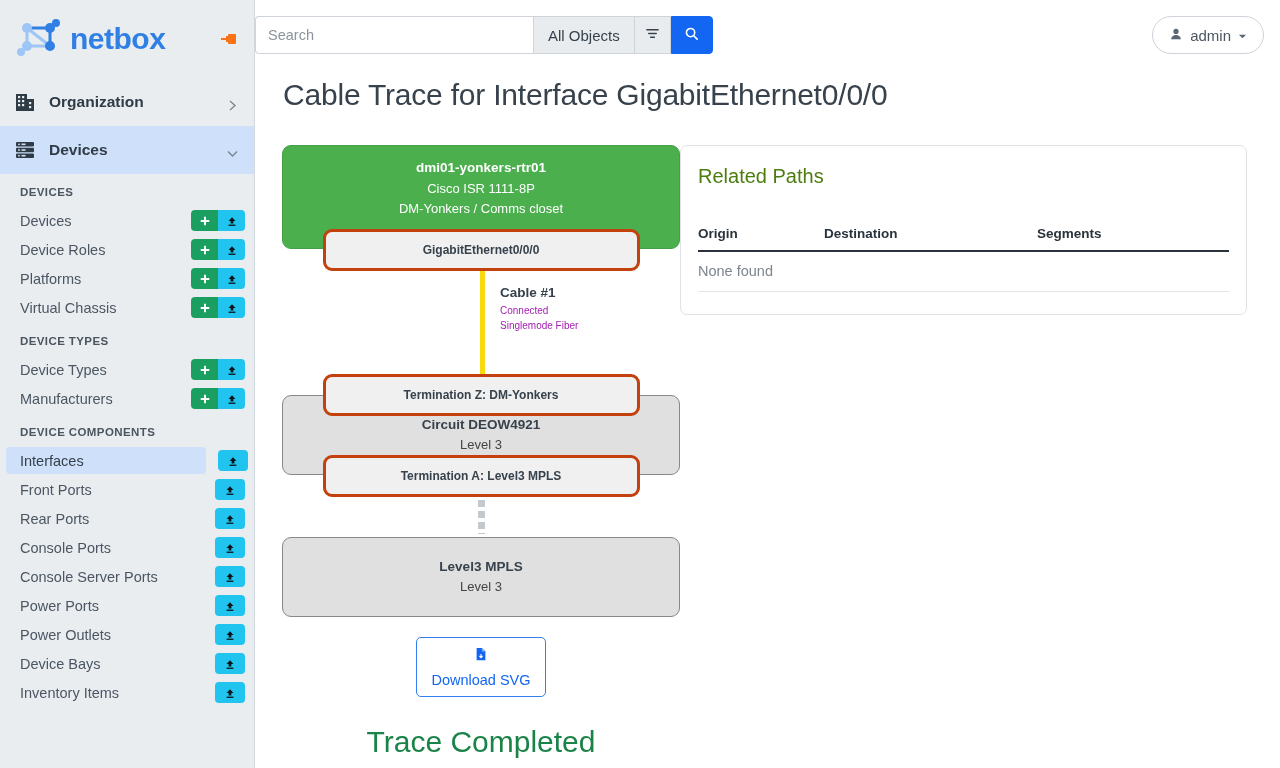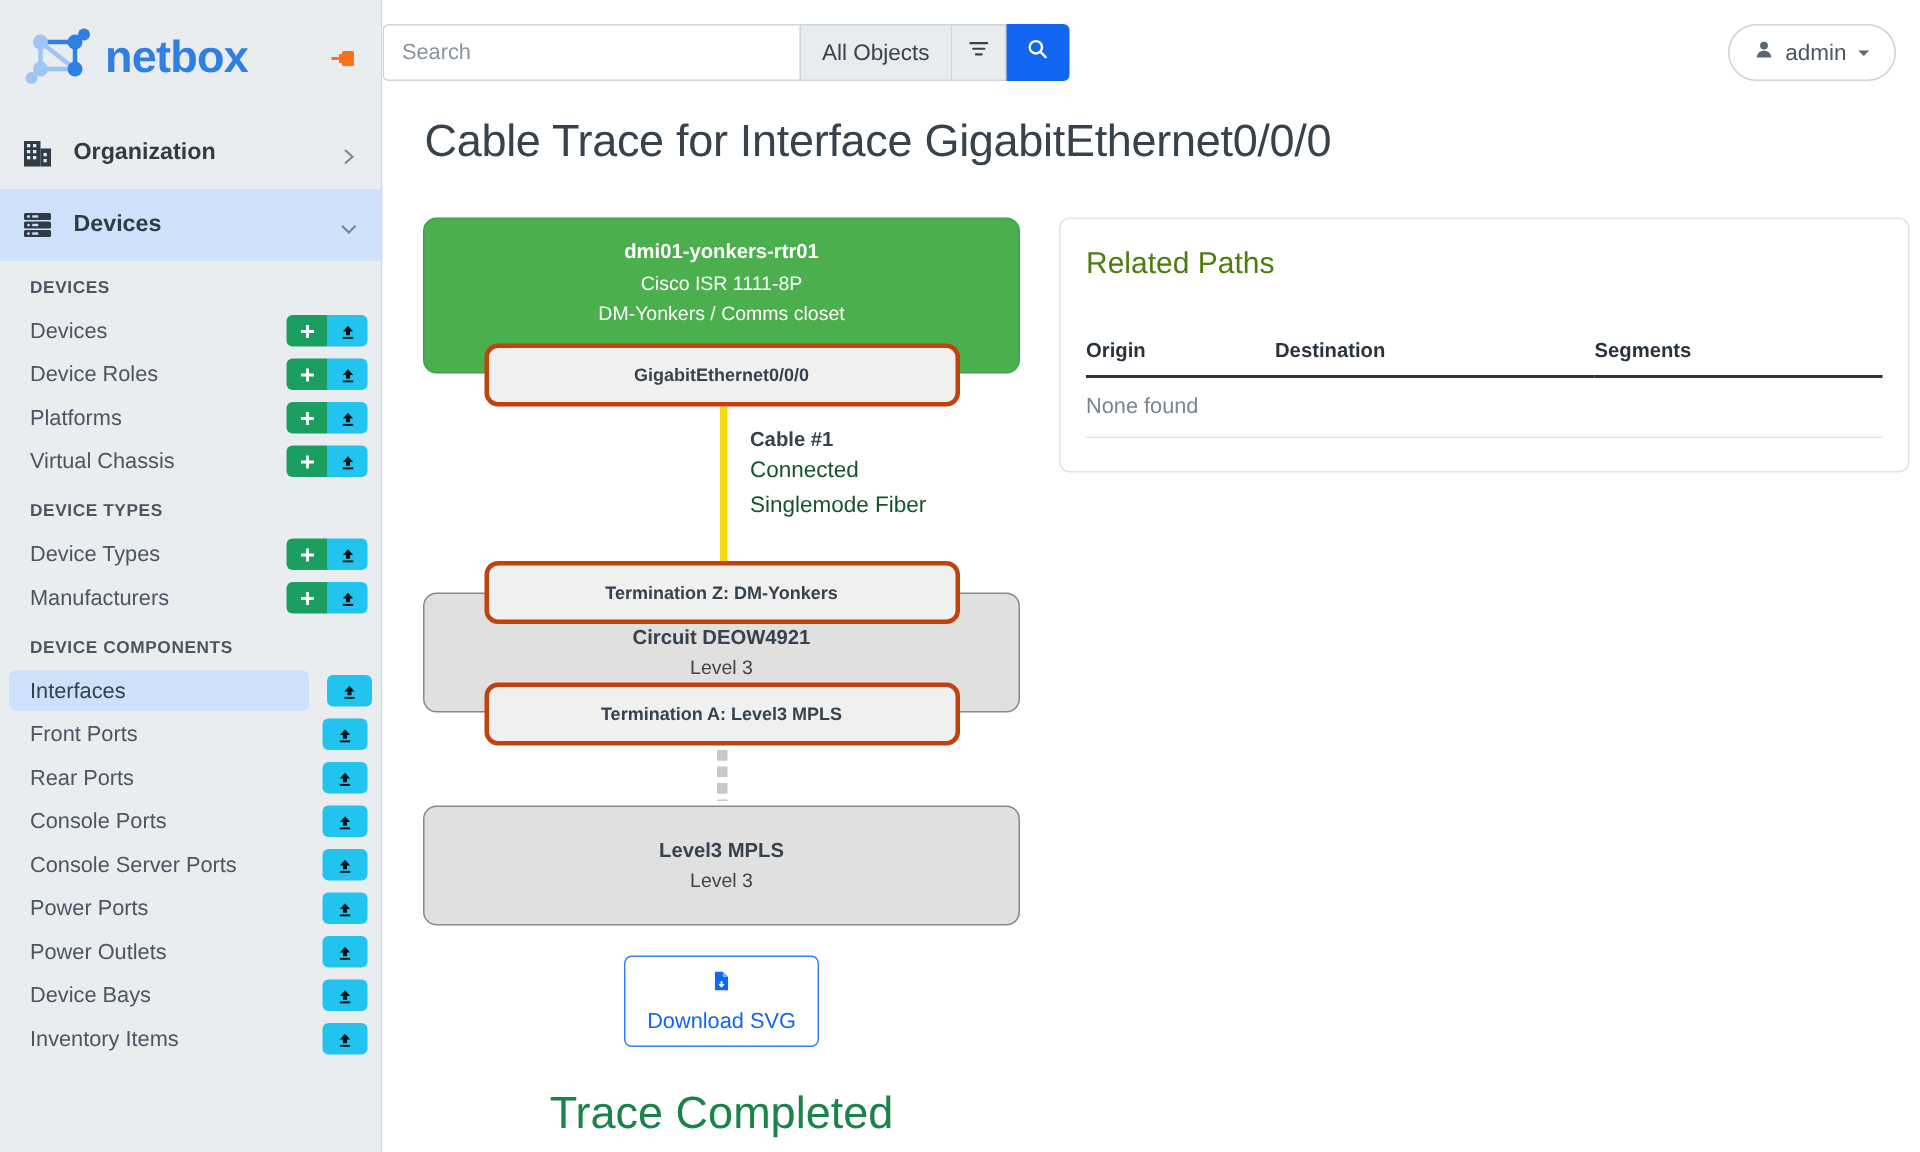--- a/index.html
+++ b/index.html
@@ -119,21 +119,21 @@
     height: 38px; padding: 0 16px;
     border: 1px solid #ced4da; border-radius: 19px;
     font-size: 15px; color: #4b5662; background: #fff; cursor: pointer;
   }
 
   .page-title {
     font-size: 30px; font-weight: 400; color: #37424c;
     margin: 8px 0 0 28px; letter-spacing: -0.2px;
   }
 
-  .content { display: flex; padding: 33px 20px 0 27px; gap: 26px; }
+  .content { display: flex; padding: 33px 20px 0 27px; }
 
   
   .trace-col { width: 398px; flex: none; position: relative; }
   .node {
     position: relative;
     border-radius: 9px;
     text-align: center;
     display: flex; flex-direction: column; justify-content: center;
   }
   .node-device {
@@ -168,21 +168,21 @@
   }
   .cable-line {
     position: absolute; left: 198px; top: 0;
     width: 5px; height: 103px; background: #f8d90f;
   }
   .cable-label {
     position: absolute; left: 218px; top: 12px;
     text-align: left;
   }
   .cable-label .cl1 { font-size: 13.5px; font-weight: 700; color: #37424c; line-height: 1.5; }
-  .cable-label .cl2, .cable-label .cl3 { font-size: 15px; color: #14532d; line-height: 1.5; }
+  .cable-label .cl2, .cable-label .cl3 { font-size: 10px; color: #a21caf; line-height: 1.5; }
 
   .dash-seg { height: 40px; position: relative; }
   .dash-line {
     position: absolute; left: 196px; top: 3px;
     width: 7px; height: 34px;
     background-image: linear-gradient(#c3c9cd 66%, rgba(255,255,255,0) 0%);
     background-size: 7px 11px; background-repeat: repeat-y;
   }
 
   .dl-wrap { text-align: center; margin-top: 20px; }

